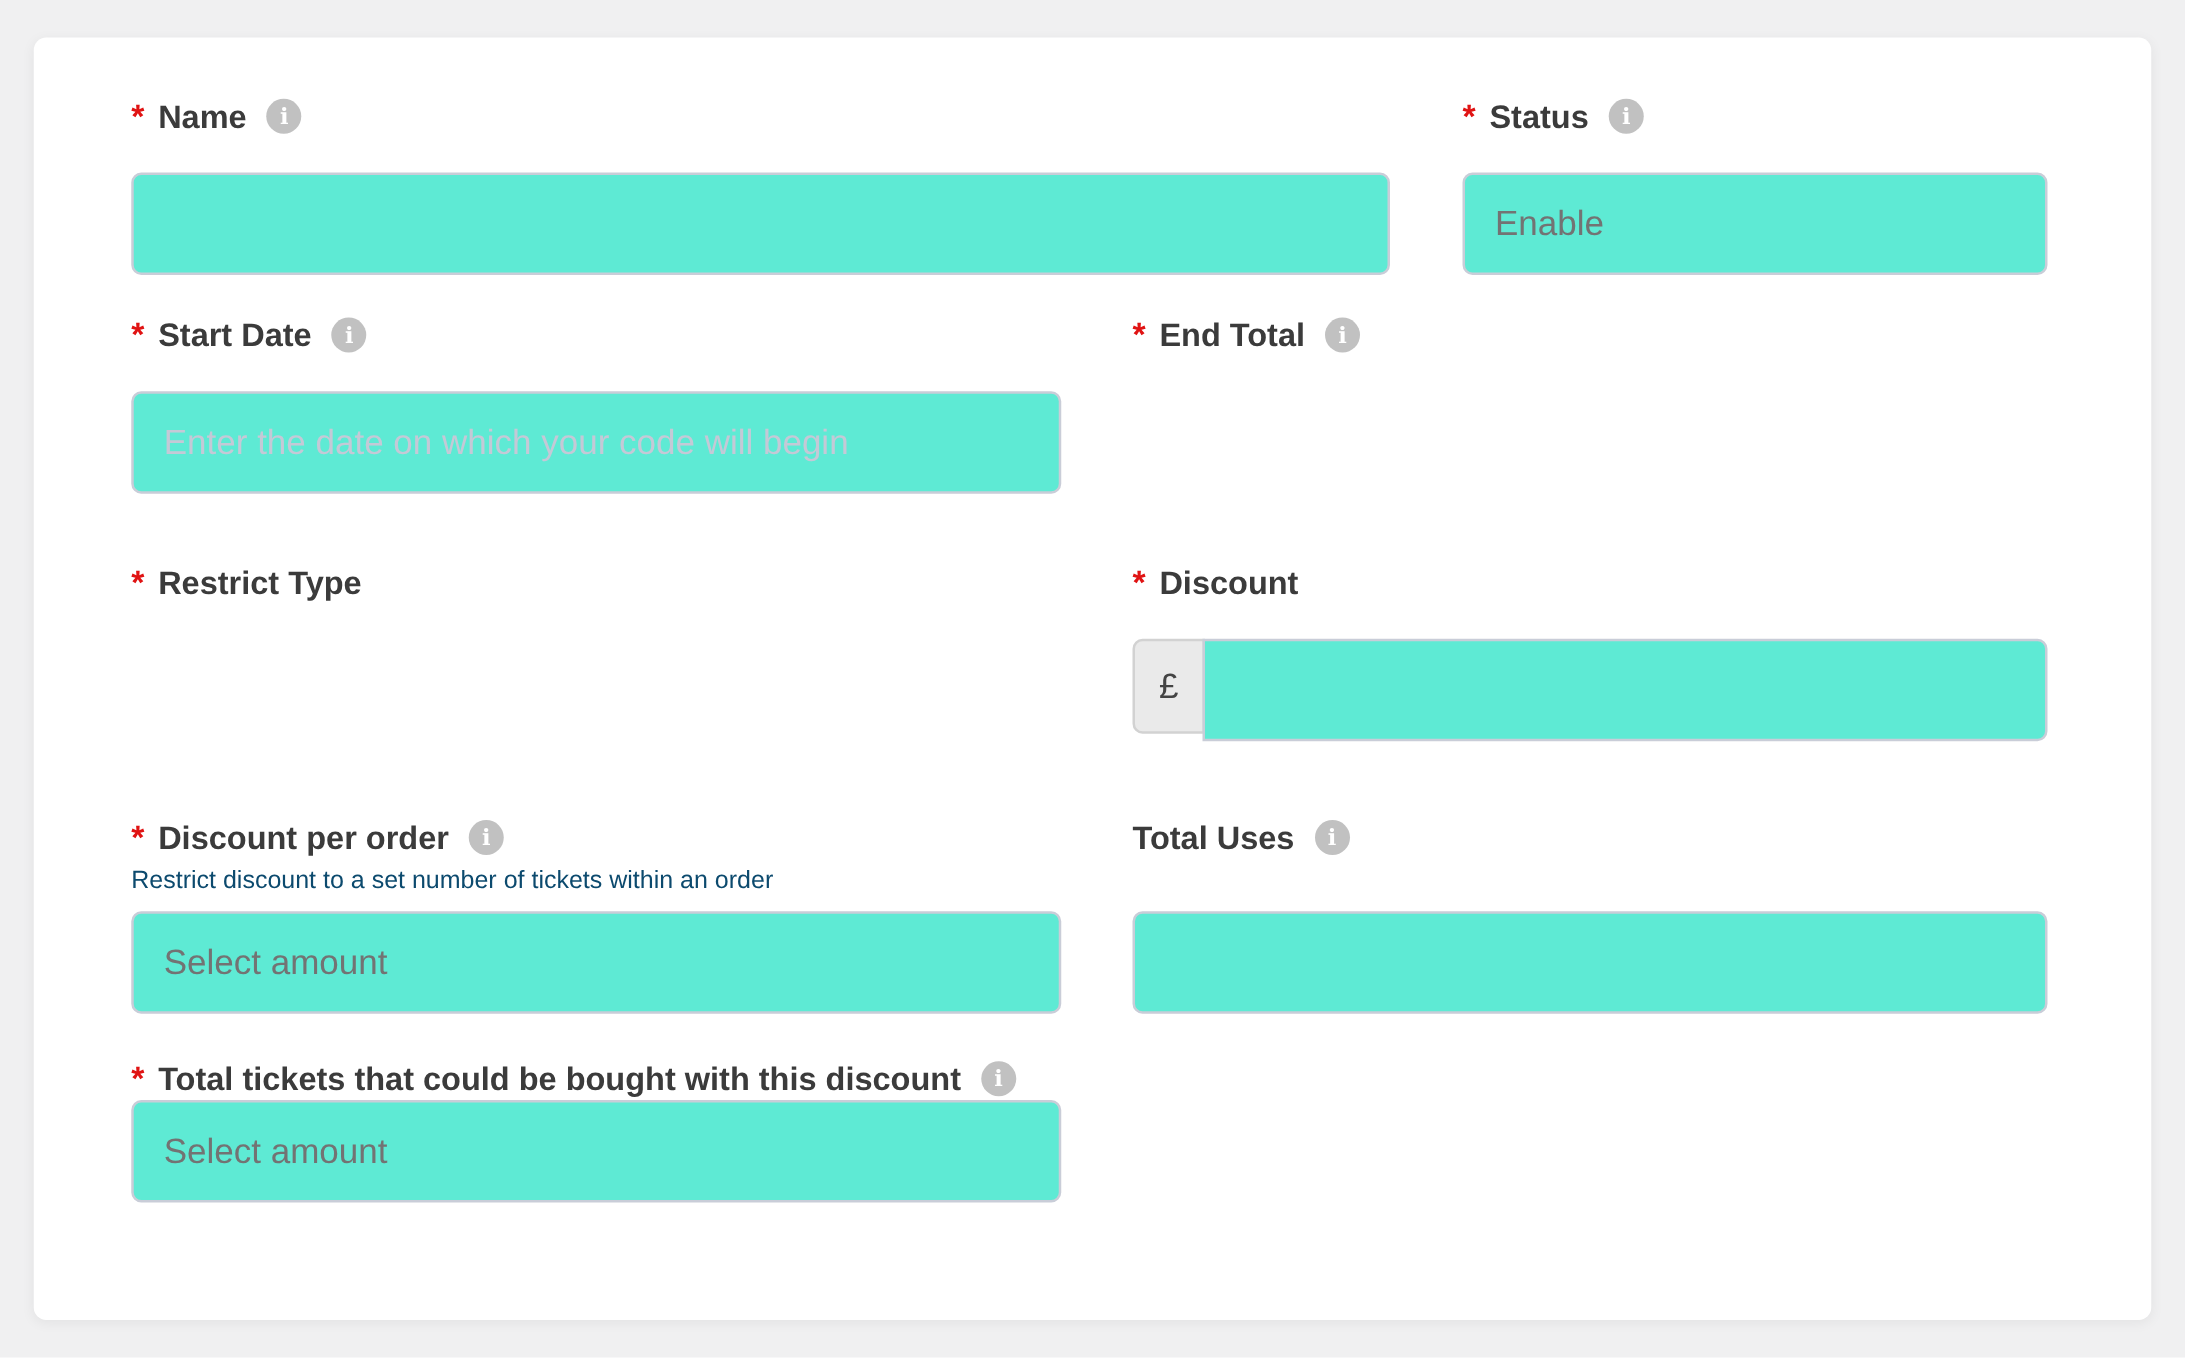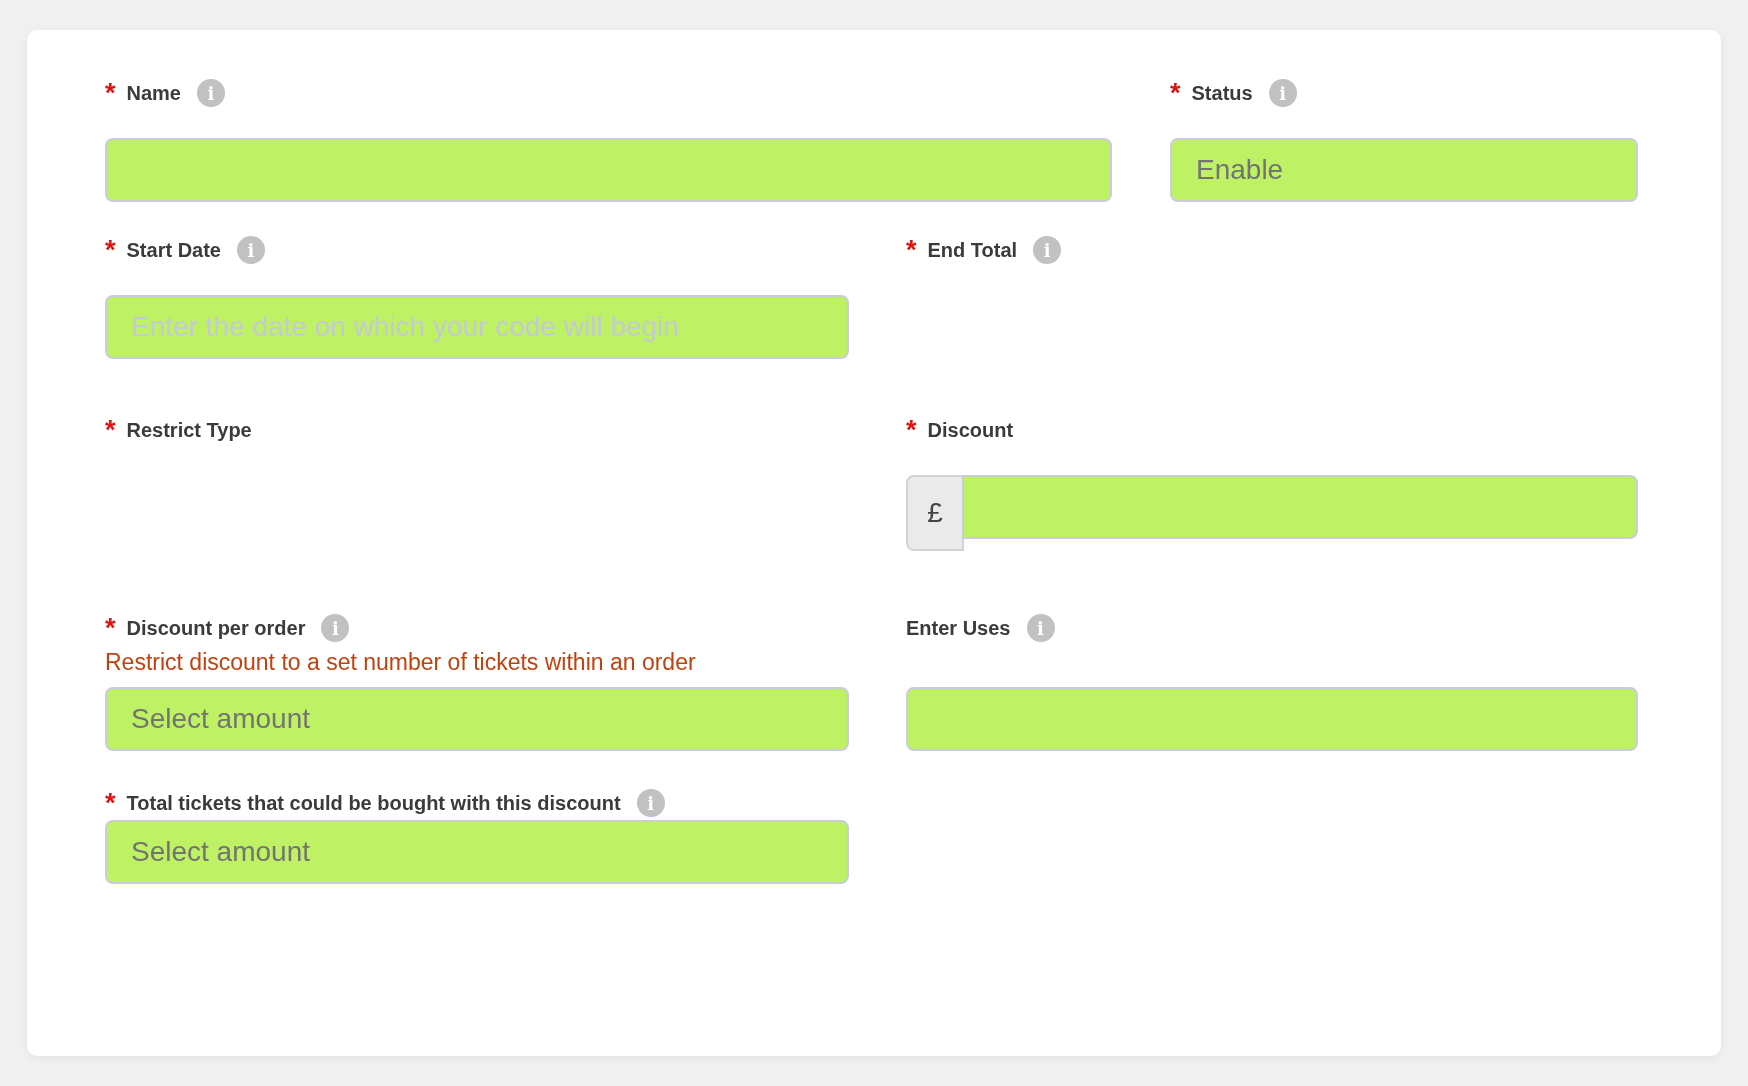--- a/index.html
+++ b/index.html
@@ -23,33 +23,33 @@
   .row-4 { margin-bottom:35px; }
   .field { display:flex; flex-direction:column; }
   .w-name   { width:1007px; margin-right:58px; }
   .w-status { width:468px; }
   .w-left   { width:744px; margin-right:57px; }
   .w-right  { width:732px; }
 
   .label-row { display:flex; align-items:center; height:34px; margin-bottom:28px; }
   .label-row.tight { margin-bottom:0; }
   .req { color:#e01313; font-weight:700; font-size:27px; margin-right:11px; line-height:34px; }
-  .label { font-weight:700; font-size:20px; color:#3b3b3b; white-space:nowrap; }
+  .label { font-weight:700; font-size:26px; color:#3b3b3b; white-space:nowrap; }
   .info {
     width:28px; height:28px; border-radius:50%;
     background:#c1c1c1; color:#ffffff;
     display:flex; align-items:center; justify-content:center;
     font-family:"DejaVu Serif",serif; font-weight:700; font-size:18px;
     margin-left:16px; flex:0 0 auto; cursor:pointer;
   }
-  .subtitle { font-size:23px; color:#c2410c; height:34px; line-height:34px; margin-bottom:8px; white-space:nowrap; }
+  .subtitle { font-size:20px; color:#0c4a6e; height:34px; line-height:34px; margin-bottom:8px; white-space:nowrap; }
 
   .text-input, .select-box {
-    width:100%; height:64px;
-    background:#bef264;
+    width:100%; height:82px;
+    background:#5eead4;
     border:2px solid #c9cdd8;
     border-radius:8px;
     font-family:"Liberation Sans","DejaVu Sans",sans-serif;
     font-size:28px; color:#444444;
     padding:0 24px;
     outline:none;
   }
   .text-input::placeholder { color:#c4c9d6; opacity:1; }
   .select-box { display:flex; align-items:center; color:#737373; cursor:pointer; white-space:nowrap; overflow:hidden; }
 
@@ -131,21 +131,21 @@
       <div class="label-row tight">
         <span class="req">*</span>
         <span class="label">Discount per order</span>
         <span class="info">i</span>
       </div>
       <div class="subtitle">Restrict discount to a set number of tickets within an order</div>
       <div class="select-box">Select amount</div>
     </div>
     <div class="field w-right">
       <div class="label-row tight">
-        <span class="label">Enter Uses</span>
+        <span class="label">Total Uses</span>
         <span class="info">i</span>
       </div>
       <input class="text-input mt-auto" type="text" value="" style="">
     </div>
   </div>
 
   <div class="row">
     <div class="field w-left">
       <div class="label-row tight">
         <span class="req">*</span>

